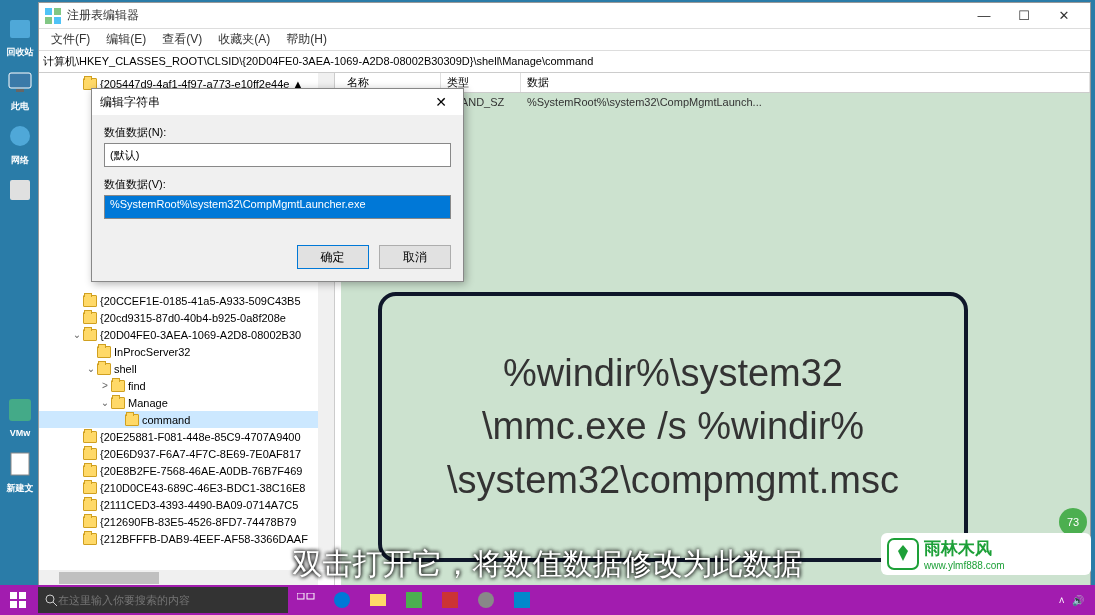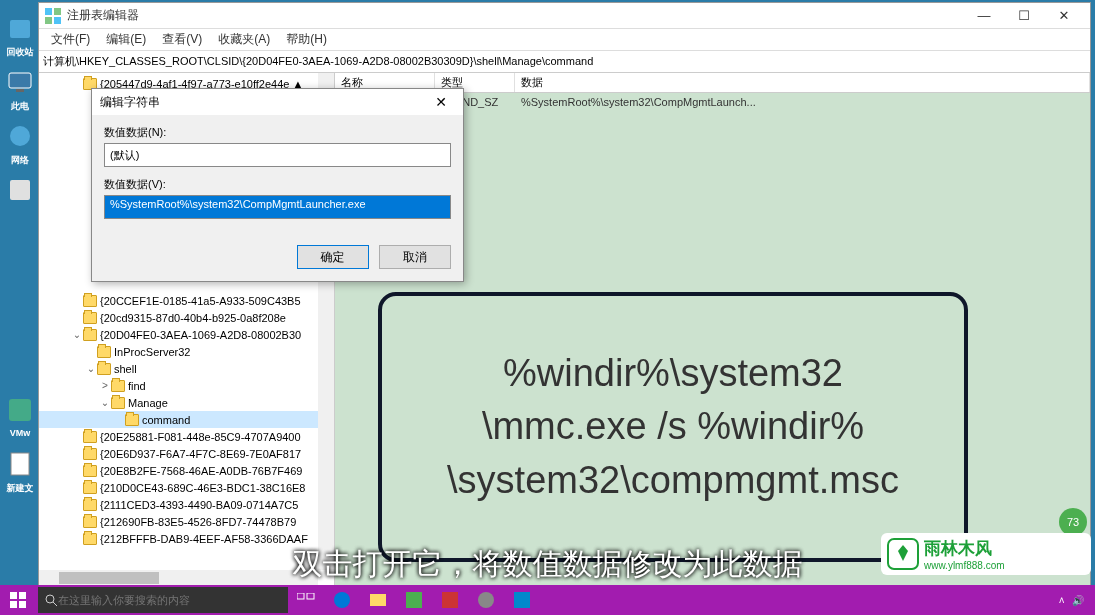--- a/index.html
+++ b/index.html
@@ -33,21 +33,21 @@
 .tree-panel .scroll-h .thumb { position: absolute; top: 2px; bottom: 2px; left: 20px; width: 100px; background: #c0c0c0; }
 
 .tree-list { padding: 2px 0; }
 .tree-item { display: flex; align-items: center; height: 17px; white-space: nowrap; padding-left: 4px; }
 .tree-item .exp { width: 12px; text-align: center; font-size: 10px; color: #666; }
 .tree-item .folder { width: 14px; height: 12px; background: #ffd968; border: 1px solid #d0a020; margin-right: 3px; border-radius: 1px; position: relative; }
 .tree-item .folder::before { content: ''; position: absolute; top: -3px; left: 0; width: 6px; height: 3px; background: #ffd968; border: 1px solid #d0a020; border-bottom: none; }
 .tree-item.selected { background: #cce8ff; }
 .tree-item.selected .label { background: #cce8ff; }
 
-.list-panel { flex: 1; background: #cce2cf; font-size: 11px; position: relative; }
+.list-panel { flex: 1; background: #cce2cf; font-size: 11px; position: relative; margin-left: 6px; }
 .list-header { height: 20px; display: flex; background: #fff; border-bottom: 1px solid #ccc; }
 .list-header .col { padding: 2px 6px; border-right: 1px solid #e0e0e0; }
 .list-row { display: flex; height: 18px; align-items: center; color: #333; }
 .list-row .cell { padding: 1px 6px; white-space: nowrap; }
 
 
 .edit-dialog { position: absolute; left: 91px; top: 88px; width: 373px; background: #f0f0f0; border: 1px solid #888; box-shadow: 2px 2px 8px rgba(0,0,0,0.3); z-index: 10; }
 .edit-dialog .dlg-title { height: 26px; background: #fff; display: flex; align-items: center; padding: 0 8px; font-size: 12px; }
 .edit-dialog .dlg-title span { flex: 1; }
 .edit-dialog .dlg-close { width: 28px; text-align: center; font-size: 14px; }

